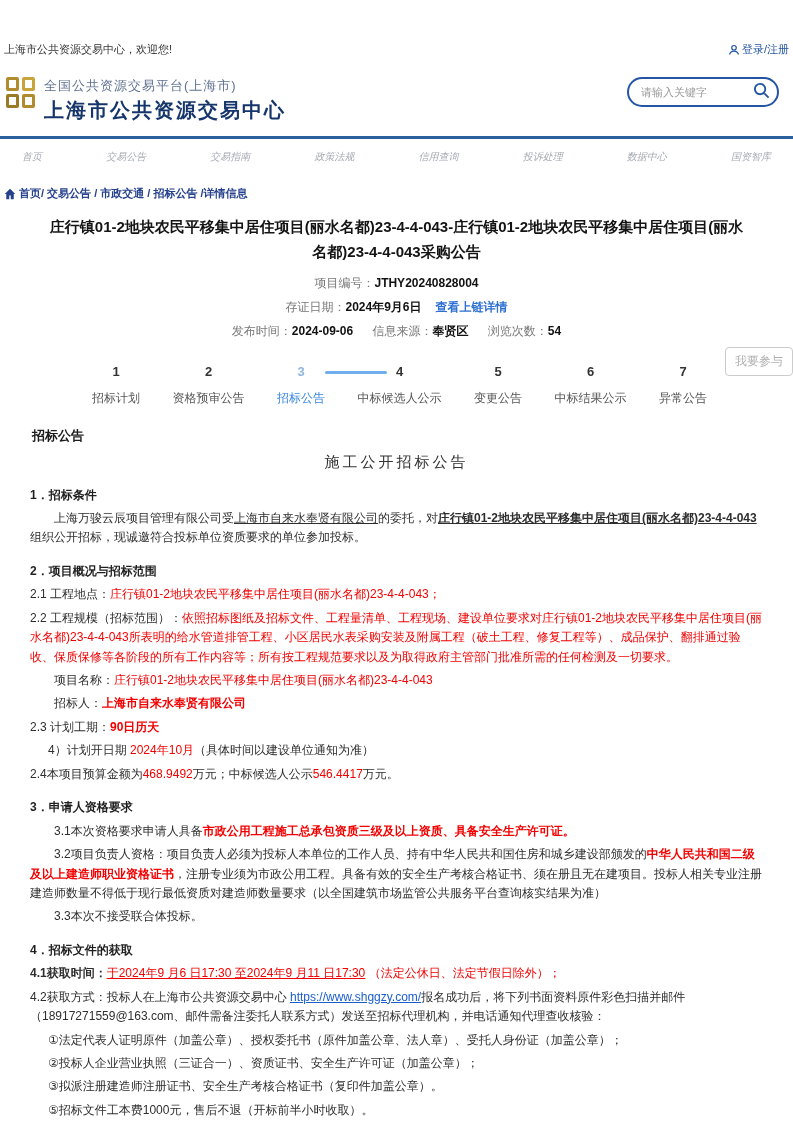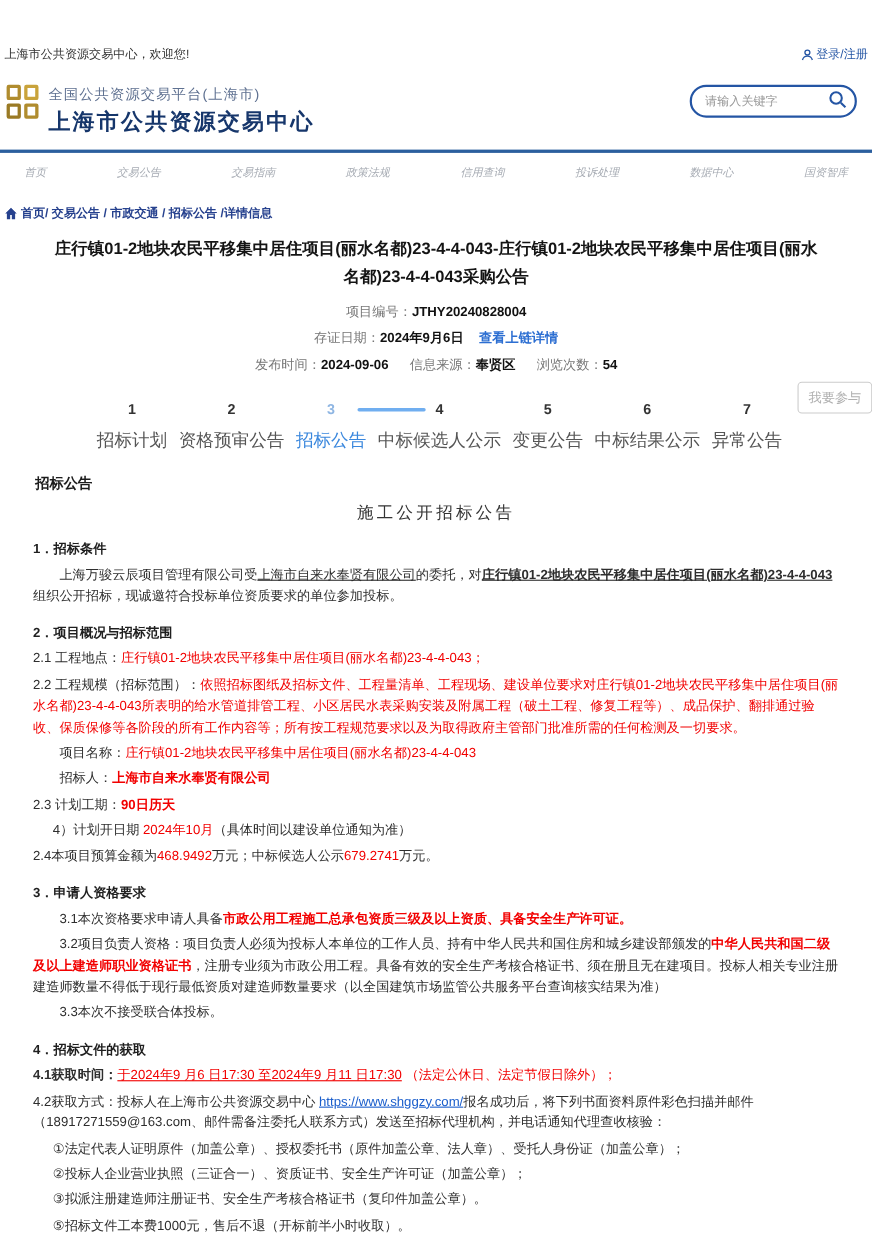--- a/index.html
+++ b/index.html
@@ -35,21 +35,21 @@
   .notice-title { text-align:center; font-size:15px; font-weight:bold; color:#141414; line-height:1.65; margin:14px 14px 10px 14px; }
   .meta { text-align:center; font-size:12px; color:#777; margin:7px 0; }
   .meta .val { color:#111; font-weight:bold; }
   .meta .chain-link { color:#2d6fd2; font-weight:bold; margin-left:14px; cursor:pointer; }
   .meta .gap { display:inline-block; width:16px; }
   .join-btn { position:absolute; right:0px; top:86px; border:1px solid #ccc; border-radius:4px; background:#fff; color:#b0b0b0; font-size:12px; padding:5px 9px; cursor:pointer;margin-top:46px; }
   
   .steps { position:relative; display:flex; justify-content:space-between; margin:24px 52px 4px 58px; }
   .step { text-align:center; min-width:56px; cursor:pointer; }
   .step-num { font-size:13px; font-weight:bold; color:#333; margin-bottom:11px; }
-  .step-label { font-size:16px; color:#555; white-space:nowrap; }
+  .step-label { font-size:12px; color:#555; white-space:nowrap; }
   .step.active .step-num { color:#8fb6e3; }
   .step.active .step-label { color:#3a87dd; }
   .step-line { position:absolute; left:38%; width:10%; top:7px; height:3px; background:#70aef0; border-radius:2px; }
   
   .tab-label { margin:20px 0 2px 2px; font-size:13px; font-weight:bold; color:#1c1c1c; }
   .doc-heading { text-align:center; font-size:15px; color:#333; letter-spacing:3px; margin:8px 0 12px 0; }
   .doc p { margin:4px 0; line-height:1.62; font-size:12px; color:#2e2e2e; }
   .doc p.sec { font-weight:bold; color:#1f1f1f; margin-top:14px; }
   .doc p.ind1 { text-indent:1.5em; }
   .doc p.ind2 { text-indent:2em; }
@@ -166,21 +166,21 @@
   <div class="doc">
       <p class="sec"><span>1．招标条件</span></p>
       <p class="ind2"><span>上海万骏云辰项目管理有限公司受</span><span class="u">上海市自来水奉贤有限公司</span><span>的委托，对</span><span class="b u">庄行镇01-2地块农民平移集中居住项目(丽水名都)23-4-4-043</span><span>组织公开招标，现诚邀符合投标单位资质要求的单位参加投标。</span></p>
       <p class="sec"><span>2．项目概况与招标范围</span></p>
       <p><span>2.1 工程地点：</span><span class="r">庄行镇01-2地块农民平移集中居住项目(丽水名都)23-4-4-043；</span></p>
       <p><span>2.2 工程规模（招标范围）：</span><span class="r">依照招标图纸及招标文件、工程量清单、工程现场、建设单位要求对庄行镇01-2地块农民平移集中居住项目(丽水名都)23-4-4-043所表明的给水管道排管工程、小区居民水表采购安装及附属工程（破土工程、修复工程等）、成品保护、翻排通过验收、保质保修等各阶段的所有工作内容等；所有按工程规范要求以及为取得政府主管部门批准所需的任何检测及一切要求。</span></p>
       <p class="ind2"><span>项目名称：</span><span class="r">庄行镇01-2地块农民平移集中居住项目(丽水名都)23-4-4-043</span></p>
       <p class="ind2"><span>招标人：</span><span class="r b">上海市自来水奉贤有限公司</span></p>
       <p><span>2.3 计划工期：</span><span class="r b">90日历天</span></p>
       <p class="ind1"><span>4）计划开日期 </span><span class="r">2024年10月</span><span>（具体时间以建设单位通知为准）</span></p>
-      <p><span>2.4本项目预算金额为</span><span class="r">468.9492</span><span>万元；中标候选人公示</span><span class="r">679.2741</span><span>万元。</span></p>
+      <p><span>2.4本项目预算金额为</span><span class="r">468.9492</span><span>万元；中标候选人公示</span><span class="r">546.4417</span><span>万元。</span></p>
       <p class="sec"><span>3．申请人资格要求</span></p>
       <p class="ind2"><span>3.1本次资格要求申请人具备</span><span class="r b">市政公用工程施工总承包资质三级及以上资质、具备安全生产许可证。</span></p>
       <p class="ind2"><span>3.2项目负责人资格：项目负责人必须为投标人本单位的工作人员、持有中华人民共和国住房和城乡建设部颁发的</span><span class="r b">中华人民共和国二级及以上建造师职业资格证书</span><span>，注册专业须为市政公用工程。具备有效的安全生产考核合格证书、须在册且无在建项目。投标人相关专业注册建造师数量不得低于现行最低资质对建造师数量要求（以全国建筑市场监管公共服务平台查询核实结果为准）</span></p>
       <p class="ind2"><span>3.3本次不接受联合体投标。</span></p>
       <p class="sec"><span>4．招标文件的获取</span></p>
       <p><span class="b">4.1</span><span class="b">获取时间：</span><span class="r u">于2024年9 月6 日17:30 至2024年9 月11 日17:30</span><span class="r"> （法定公休日、法定节假日除外）；</span></p>
       <p><span>4.2获取方式：投标人在上海市公共资源交易中心 </span><span class="lnk">https://www.shggzy.com/</span><span>报名成功后，将下列书面资料原件彩色扫描并邮件（18917271559@163.com、邮件需备注委托人联系方式）发送至招标代理机构，并电话通知代理查收核验：</span></p>
       <p class="ind1"><span>①法定代表人证明原件（加盖公章）、授权委托书（原件加盖公章、法人章）、受托人身份证（加盖公章）；</span></p>
       <p class="ind1"><span>②投标人企业营业执照（三证合一）、资质证书、安全生产许可证（加盖公章）；</span></p>
       <p class="ind1"><span>③拟派注册建造师注册证书、安全生产考核合格证书（复印件加盖公章）。</span></p>

